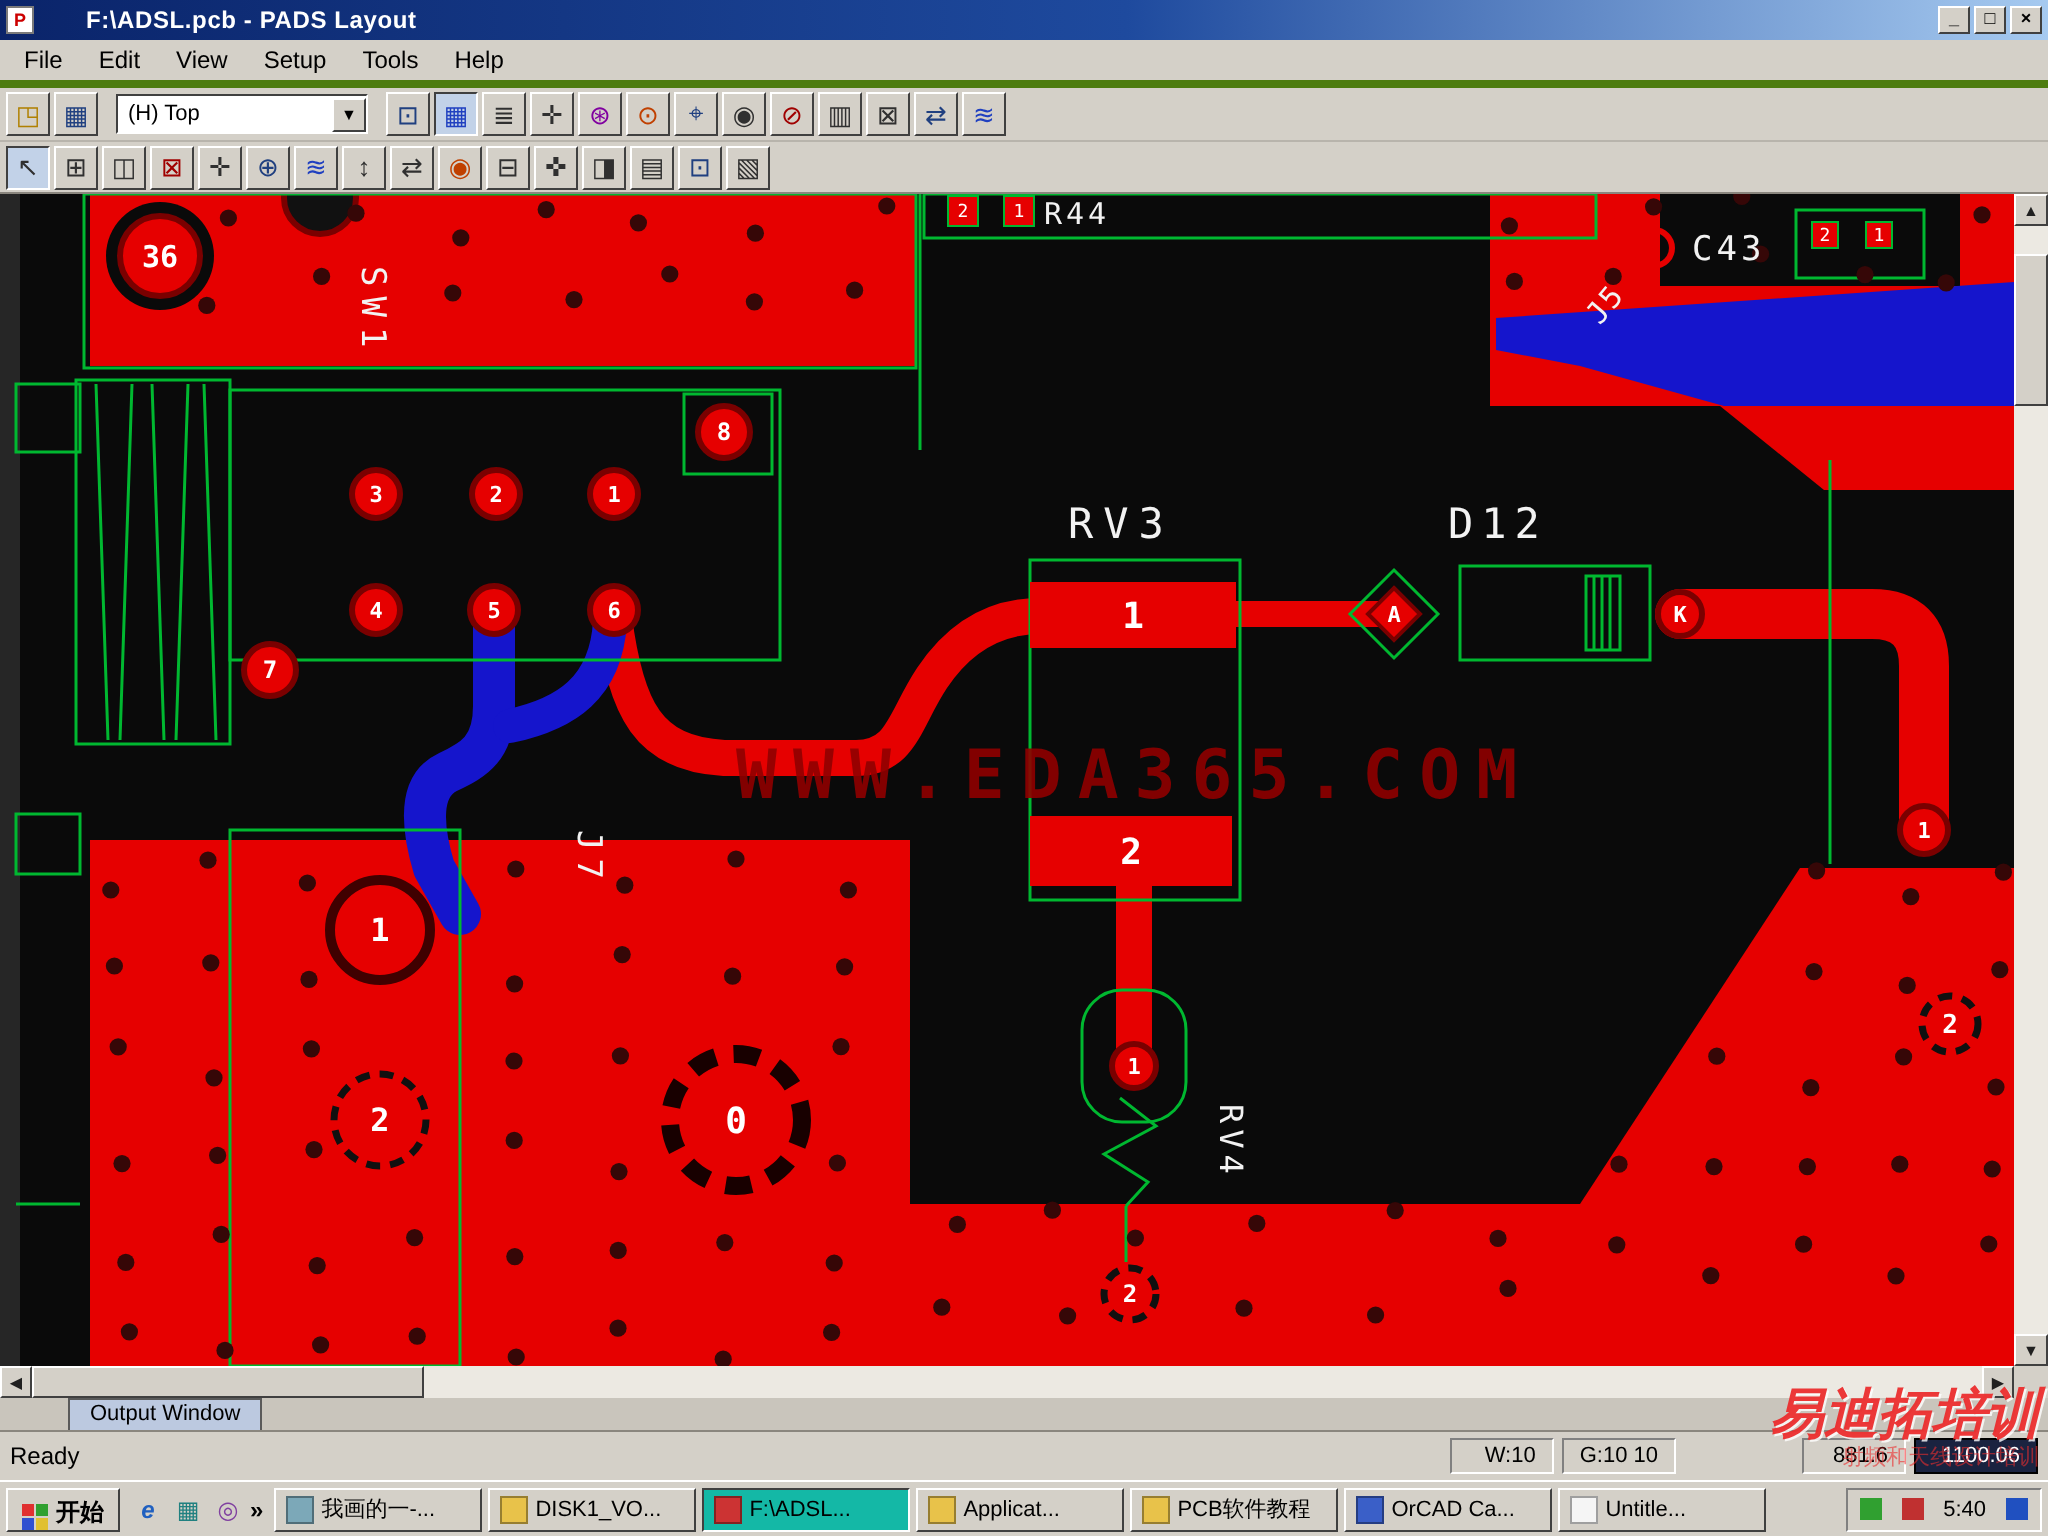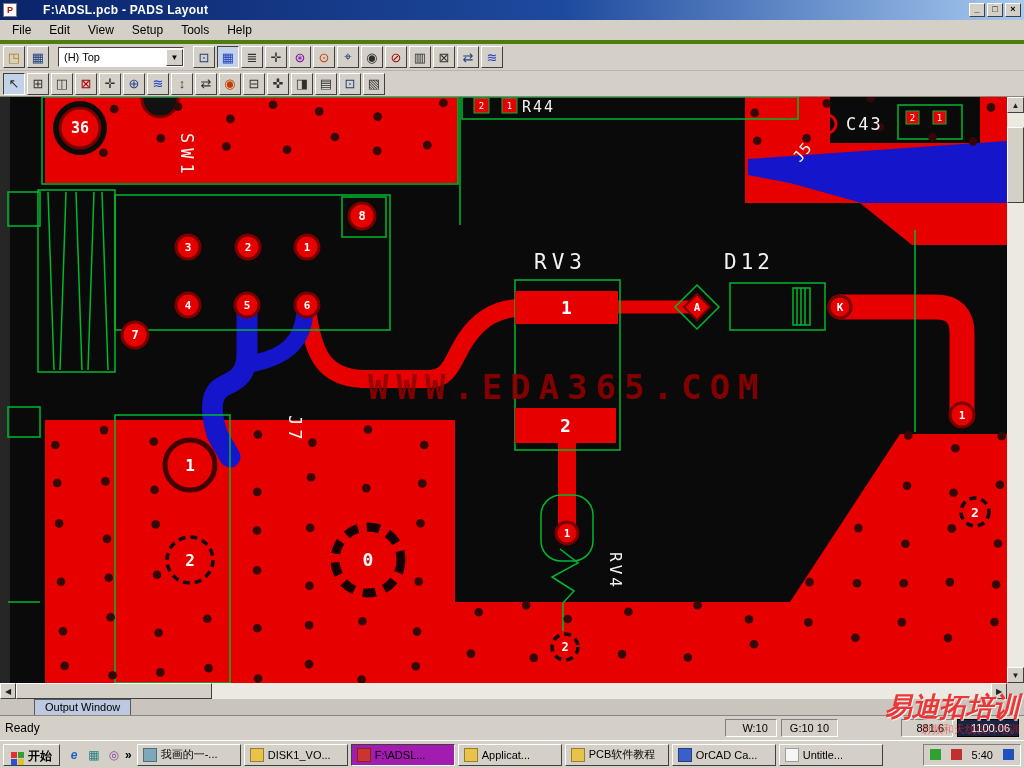--- a/index.html
+++ b/index.html
@@ -66,21 +66,21 @@
     border:1px solid; border-color:#fff #404040 #404040 #fff; background:#d4d0c8; flex:none; }
   .flag { width:13px; height:13px; display:grid; grid-template-columns:6px 6px; grid-template-rows:6px 6px; gap:1px; }
   .flag i:nth-child(1){background:#e03030}.flag i:nth-child(2){background:#30a030}
   .flag i:nth-child(3){background:#3050d0}.flag i:nth-child(4){background:#e0c030}
   .ql { display:flex; gap:2px; align-items:center; padding:0 2px; flex:none; }
   .ql-icon { width:18px; height:18px; display:flex; align-items:center; justify-content:center; font-size:12px; }
   .tasks { display:flex; gap:3px; flex:1; min-width:0; }
   .task-btn { height:22px; flex:0 1 104px; min-width:0; display:flex; align-items:center; gap:4px; padding:0 5px;
     border:1px solid; border-color:#fff #404040 #404040 #fff; background:#d4d0c8; font-size:11px;
     white-space:nowrap; overflow:hidden; }
-  .task-btn.active { border-color:#404040 #fff #fff #404040; background:#a21caf; }
+  .task-btn.active { border-color:#404040 #fff #fff #404040; background:#14b8a6; }
   .ticon { width:14px; height:14px; flex:none; border:1px solid rgba(0,0,0,.35); }
   .tray { margin-left:auto; height:22px; border:1px solid; border-color:#808080 #fff #fff #808080;
     display:flex; align-items:center; gap:10px; padding:0 6px; font-size:11px; flex:none; }
   .tray-ic { width:11px; height:11px; }
 
   
   .overlay-wm { position:absolute; right:4px; top:692px; text-align:right; z-index:40; pointer-events:none; line-height:1.15; }
   .wm1 { font-size:27px; font-weight:bold; color:rgba(235,45,45,.95); text-shadow:1px 1px 0 rgba(255,255,255,.8);font-style:italic; }
   .wm2 { font-size:11px; color:rgba(235,45,45,.6); }
 </style>

